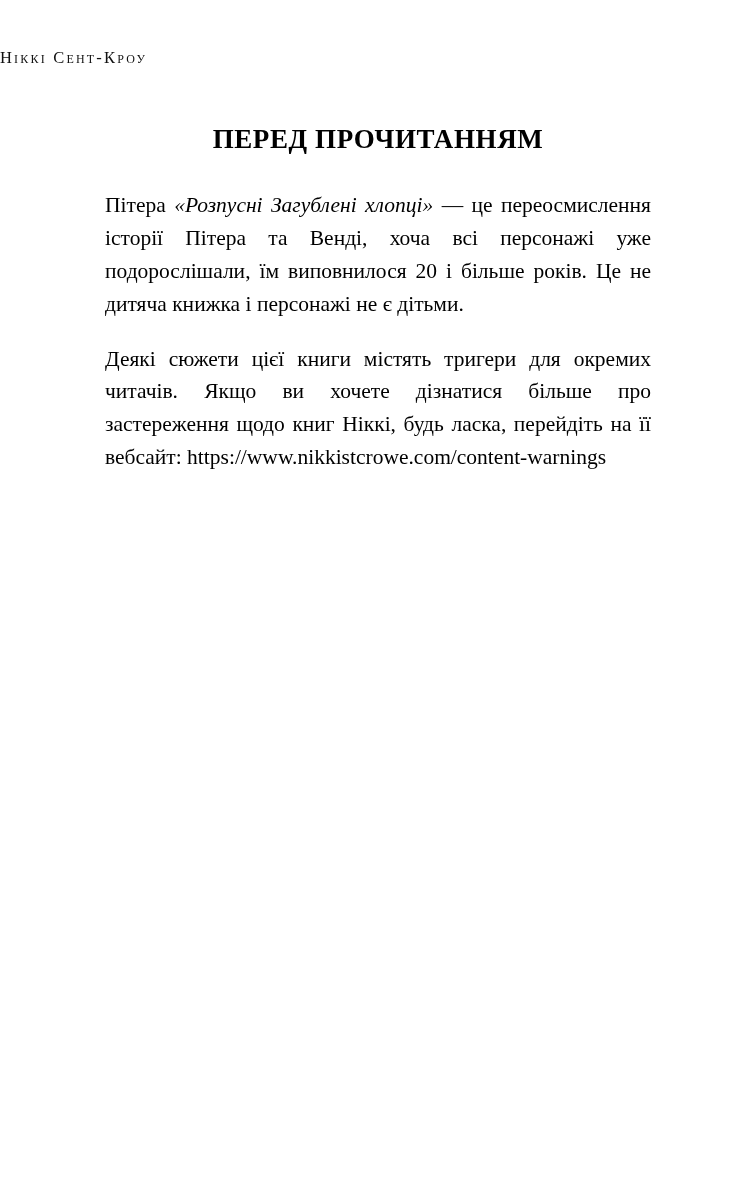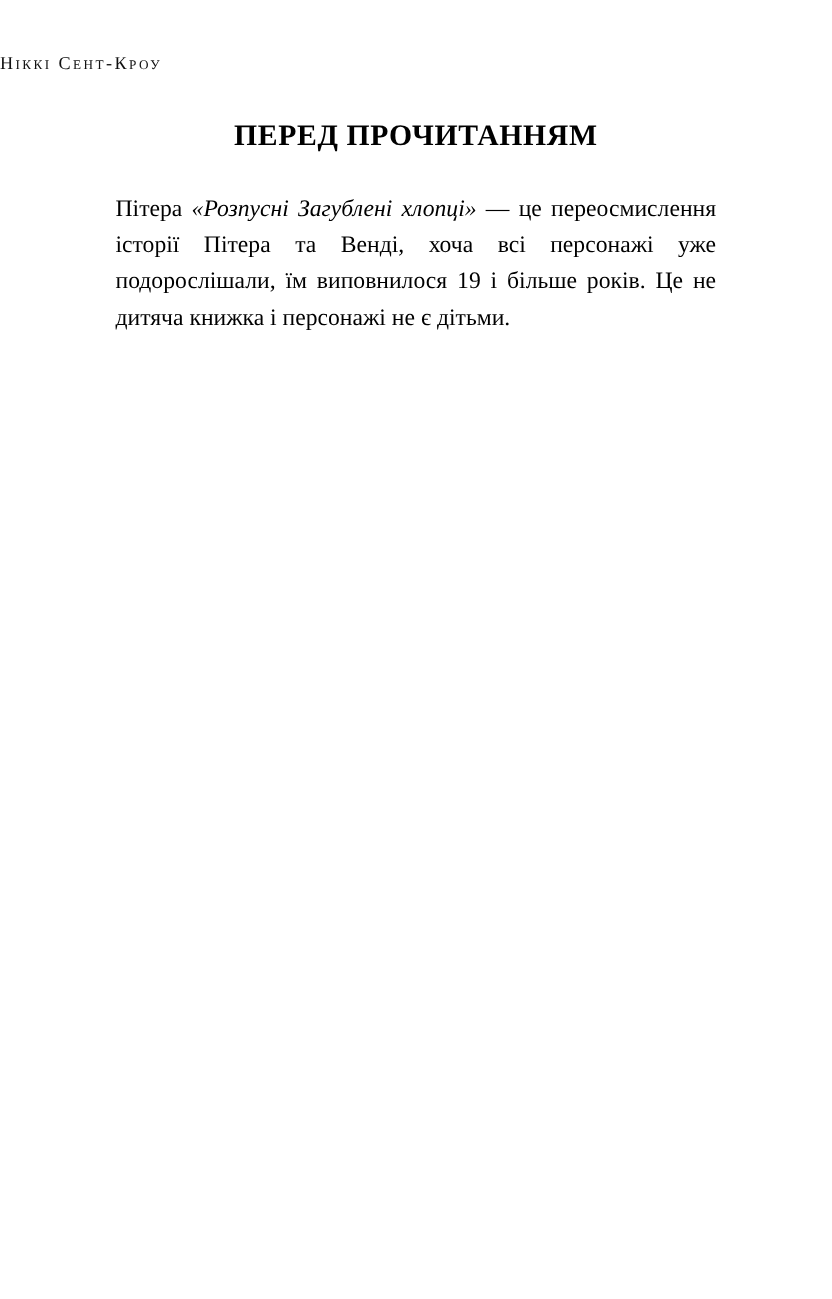--- a/index.html
+++ b/index.html
@@ -31,21 +31,21 @@
     width: 100%;
     text-align: left;
     font-size: 16.5px;
     letter-spacing: 2.2px;
     font-variant: small-caps;
     color: #111111;
   }
 
   .content {
     position: absolute;
-    top: 108px;
+    top: 124px;
     left: 105px;
     width: 546px;
   }
 
   .chapter-title {
     text-align: center;
     font-size: 27px;
     font-weight: bold;
     letter-spacing: 0.6px;
     margin: 0 0 34px 0;
@@ -80,17 +80,18 @@
 <body>
 
 <div class="page">
 
   <div class="running-head">Ніккі Сент-Кроу</div>
 
   <div class="content">
 
     <h1 class="chapter-title">ПЕРЕД ПРОЧИТАННЯМ</h1>
 
-    <p class="body-text"><span>Пітера </span><span class="italic">«Розпусні Загублені хлопці»</span><span> — це переосмис­лення історії Пітера та Венді, хоча всі персонажі уже подорослішали, їм виповнилося 19 і більше років. Це не дитяча книжка і персонажі не є дітьми.</span></p>
+    <p class="body-text"><span>Пітера </span><span class="italic">«Розпусні Загублені хлопці»</span><span> — це переосмис­лення історії Пітера та Венді, хоча всі персонажі уже подорослішали, їм виповнилося 20 і більше років. Це не дитяча книжка і персонажі не є дітьми.</span></p>
 
+    <p class="body-text"><span>Деякі сюжети цієї книги містять тригери для окре­мих читачів. Якщо ви хочете дізнатися більше про застереження щодо книг Ніккі, будь ласка, перейдіть на її вебсайт: </span><span class="url">https://www.nikkistcrowe.com/content-warnings</span></p>
 
   </div>
 </div>
 
 </body></html>

